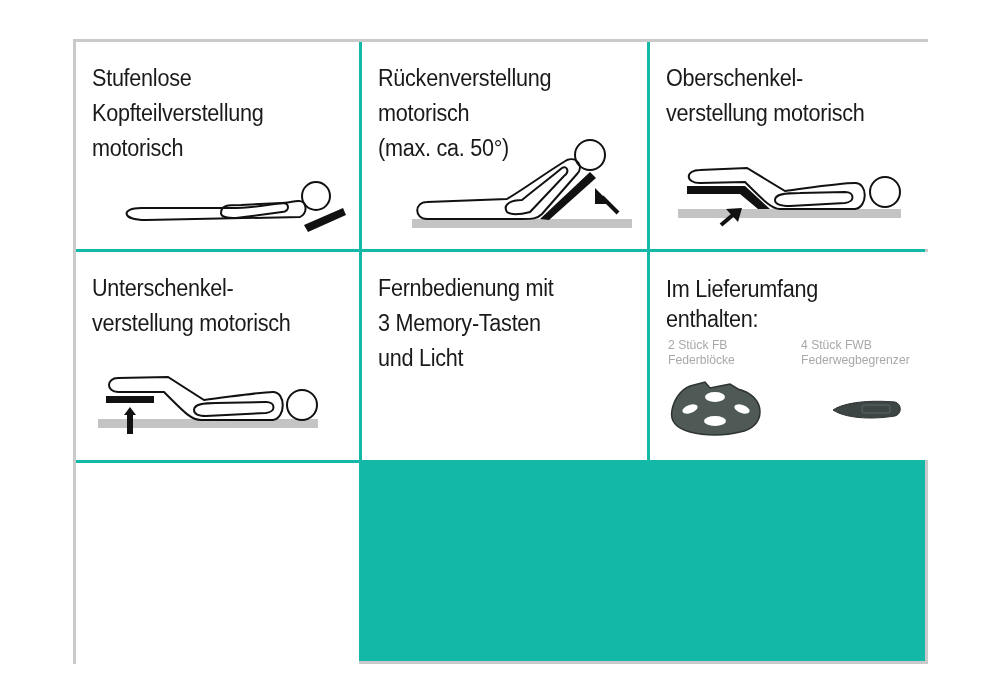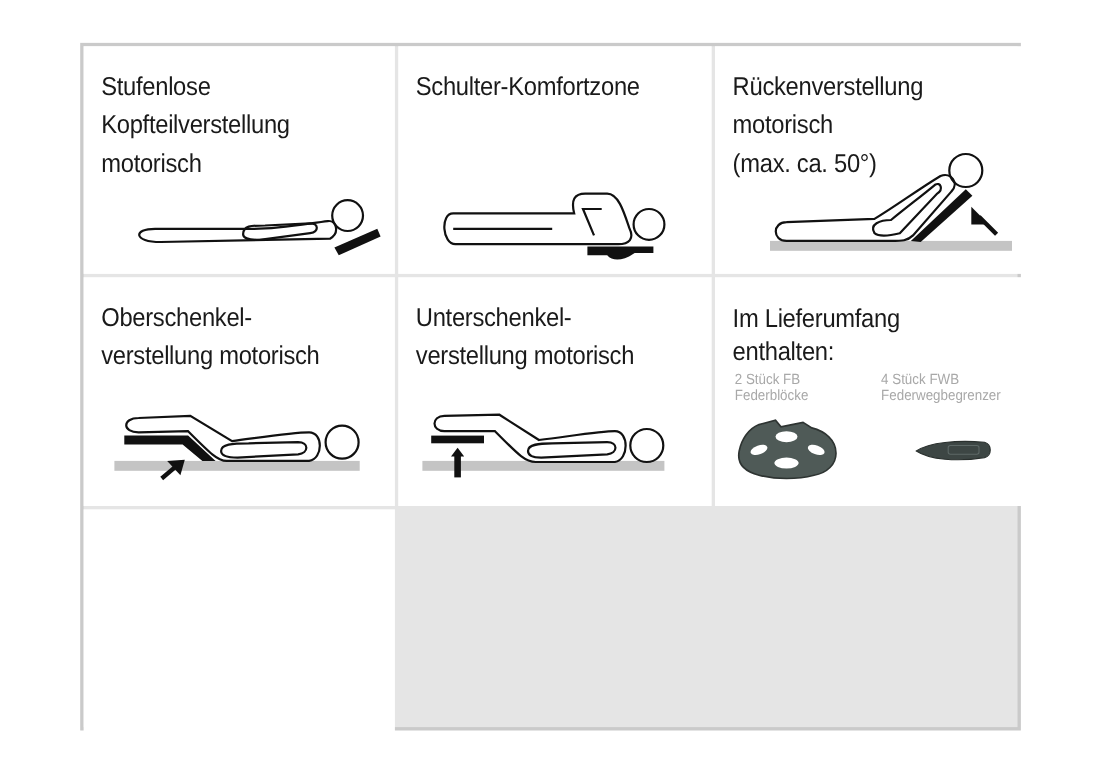--- a/index.html
+++ b/index.html
@@ -9,21 +9,21 @@
     font-family: "Liberation Sans", sans-serif;
   }
   .grid {
     position: absolute; left: 73px; top: 39px;
     width: 855px; height: 625px;
     display: grid;
     grid-template-columns: 283px 285px 284px;
     grid-template-rows: 207px 208px 207px;
     border: 3px solid #cacaca;
     box-sizing: border-box;
-    background: #e5e5e5;
+    background: #14b8a6;
     gap: 3px;
   }
   .cell {
     background: #fff; position: relative; overflow: hidden;
   }
   .title {
     position: absolute; left: 16px; top: 19px;
     font-size: 23.5px; line-height: 35px; color: #1a1a1a;
     white-space: pre-line; letter-spacing: -0.3px;
     transform: scaleX(0.92); transform-origin: left top;
@@ -46,32 +46,20 @@
     <svg width="283" height="207" viewBox="0 0 283 207">
       <g fill="none" stroke="#111" stroke-width="2">
         <path d="M 65 166 L 155 166 C 180 166 205 161 222 159 C 230 158 233 170 224 175 L 70 178 C 45 178 45 166 65 166 Z"></path>
         <path d="M 145 171 C 145 163 152 163 165 163 L 206 161 C 214 161 214 169 206 170 L 160 176 C 150 176 145 175 145 171 Z"></path>
         <circle cx="240" cy="154" r="14"></circle>
       </g>
       <polygon points="228,183 267,166 270,173 232,190" fill="#111"></polygon>
     </svg>
   </div>
 
-  <div class="cell">
-    <div class="title">Schulter-Komfortzone</div>
-    <svg width="285" height="207" viewBox="0 0 285 207">
-      <g fill="none" stroke="#111" stroke-width="2">
-        <path d="M 50 152 L 160 152 C 157 140 160 134 170 134 L 190 134 C 200 134 205 150 210 165 C 215 175 210 180 200 180 L 52 180 C 40 180 38 152 50 152 Z"></path>
-        <line x1="50" y1="166" x2="140" y2="166"></line>
-        <path d="M 185 148 L 168 148 L 178 172"></path>
-        <circle cx="228" cy="162" r="14"></circle>
-      </g>
-      <path d="M 172 182 L 232 182 L 232 188 L 215 188 C 205 195 195 196 190 190 L 172 190 Z" fill="#111"></path>
-    </svg>
-  </div>
 
   <div class="cell">
     <div class="title">Rückenverstellung
 motorisch
 (max. ca. 50°)</div>
     <svg width="284" height="207" viewBox="0 0 284 207">
       <rect x="50" y="177" width="220" height="9" fill="#c4c4c4"></rect>
       <g fill="none" stroke="#111" stroke-width="2">
         <path d="M 65 160 L 145 157 C 165 145 185 130 205 118 C 215 114 222 125 215 132 L 180 172 C 175 177 170 177 160 177 L 65 177 C 52 177 52 160 65 160 Z"></path>
         <path d="M 145 170 C 140 162 150 158 160 158 C 172 148 188 136 200 126 C 205 123 208 130 202 134 L 168 170 C 160 172 150 174 145 170 Z"></path>
@@ -114,20 +102,25 @@
         <path d="M 118 158 C 118 152 128 151 140 151 L 190 150 C 200 150 200 160 190 161 L 130 164 C 122 164 118 162 118 158 Z"></path>
         <circle cx="226" cy="153" r="15"></circle>
       </g>
       <g>
         <polygon points="48,163 60,163 54,155" fill="#111"></polygon>
         <rect x="51" y="162" width="6" height="20" fill="#111"></rect>
       </g>
     </svg>
   </div>
 
+  <div class="cell">
+    <div class="title">Fernbedienung mit
+3 Memory-Tasten
+und Licht</div>
+  </div>
 
 
   <div class="cell">
     <div class="title" style="line-height:30px;top:22px;">Im Lieferumfang
 enthalten:</div>
     <div class="sub" style="left:18px;top:85px;">2 Stück FB
 Federblöcke</div>
     <div class="sub" style="left:151px;top:85px;">4 Stück FWB
 Federwegbegrenzer</div>
     <svg width="285" height="207" viewBox="0 0 285 207">

